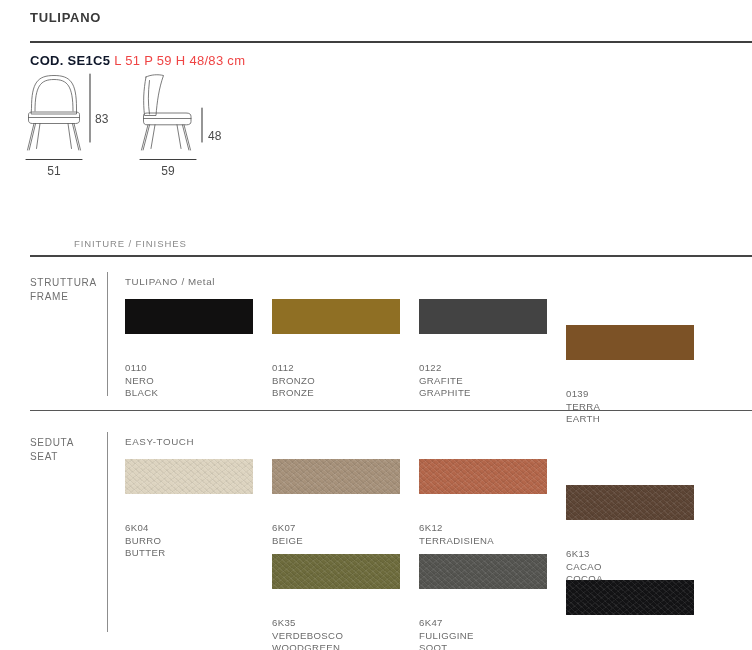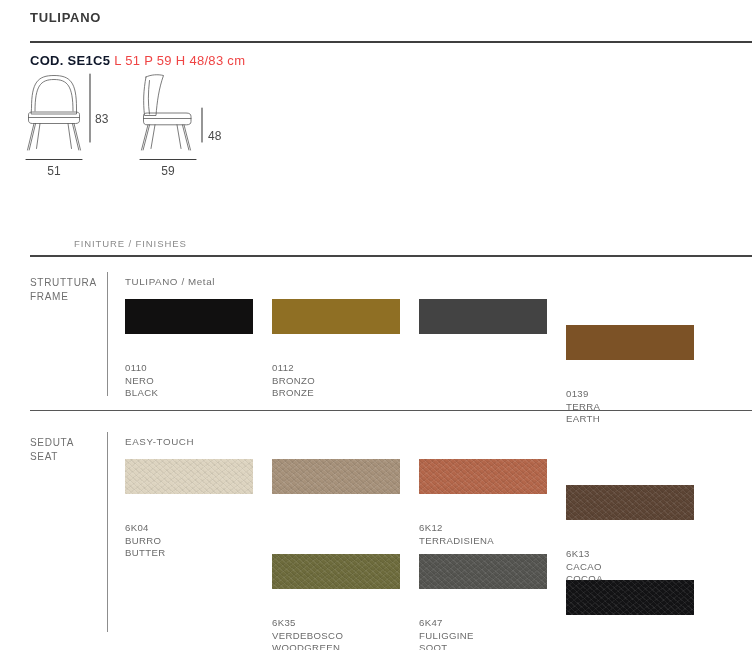--- a/index.html
+++ b/index.html
@@ -285,20 +285,25 @@
         <div class="swatch-chip" style="background-color: rgb(143, 111, 36);"></div>
         <div class="swatch-text">
           <span class="sw-code">0112</span>
           <span class="sw-it">BRONZO</span>
           <span class="sw-en">BRONZE</span>
         </div>
       </div>
 
       <div class="swatch-cell col2">
         <div class="swatch-chip" style="background-color: rgb(67, 67, 67);"></div>
+        <div class="swatch-text">
+          <span class="sw-code">0122</span>
+          <span class="sw-it">GRAFITE</span>
+          <span class="sw-en">GRAPHITE</span>
+        </div>
       </div>
 
       <div class="swatch-cell col3">
         <div class="swatch-chip" style="background-color: rgb(124, 82, 38);"></div>
         <div class="swatch-text">
           <span class="sw-code">0139</span>
           <span class="sw-it">TERRA</span>
           <span class="sw-en">EARTH</span>
         </div>
       </div>
@@ -324,20 +329,25 @@
         <div class="swatch-chip textured" style="background-color: rgb(221, 212, 192);"></div>
         <div class="swatch-text">
           <span class="sw-code">6K04</span>
           <span class="sw-it">BURRO</span>
           <span class="sw-en">BUTTER</span>
         </div>
       </div>
 
       <div class="swatch-cell col1">
         <div class="swatch-chip textured" style="background-color: rgb(166, 145, 122);"></div>
+        <div class="swatch-text">
+          <span class="sw-code">6K07</span>
+          <span class="sw-it">BEIGE</span>
+
+        </div>
       </div>
 
       <div class="swatch-cell col2">
         <div class="swatch-chip textured" style="background-color: rgb(179, 102, 74);"></div>
         <div class="swatch-text">
           <span class="sw-code">6K12</span>
           <span class="sw-it">TERRADISIENA</span>
 
         </div>
       </div>

